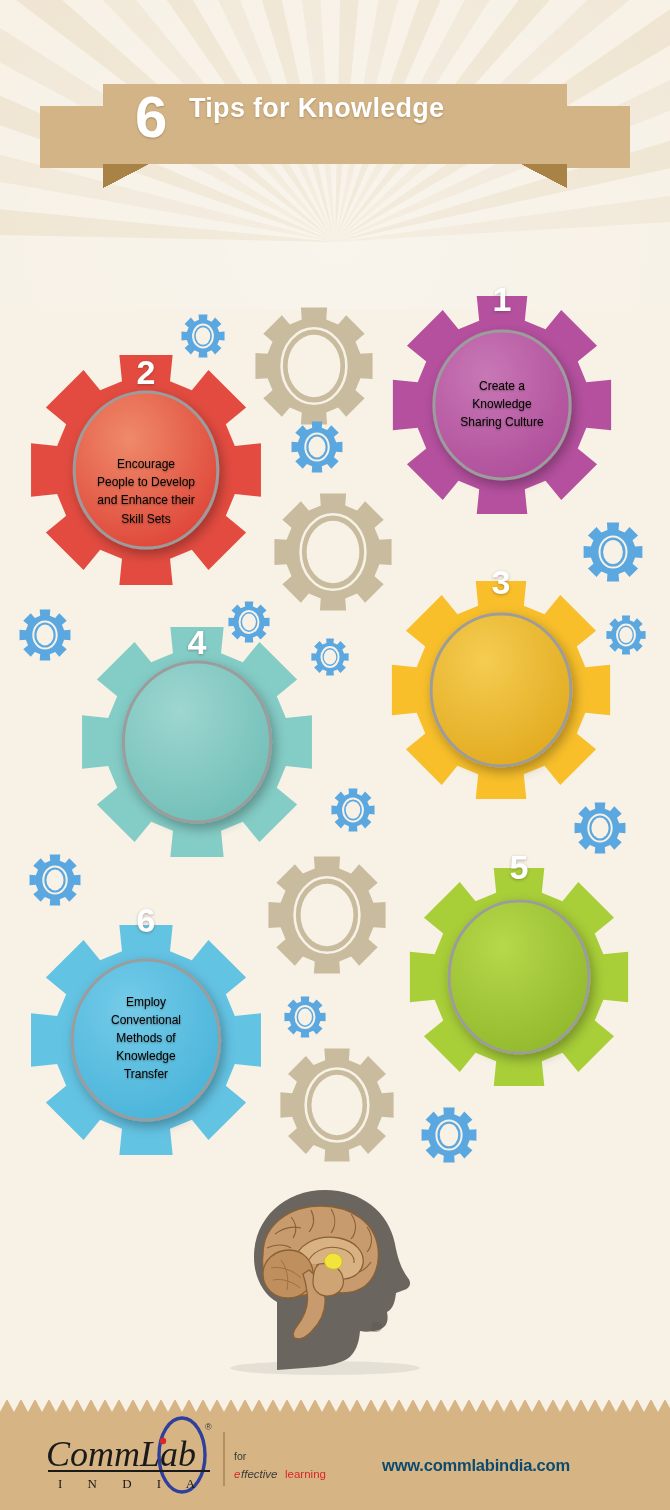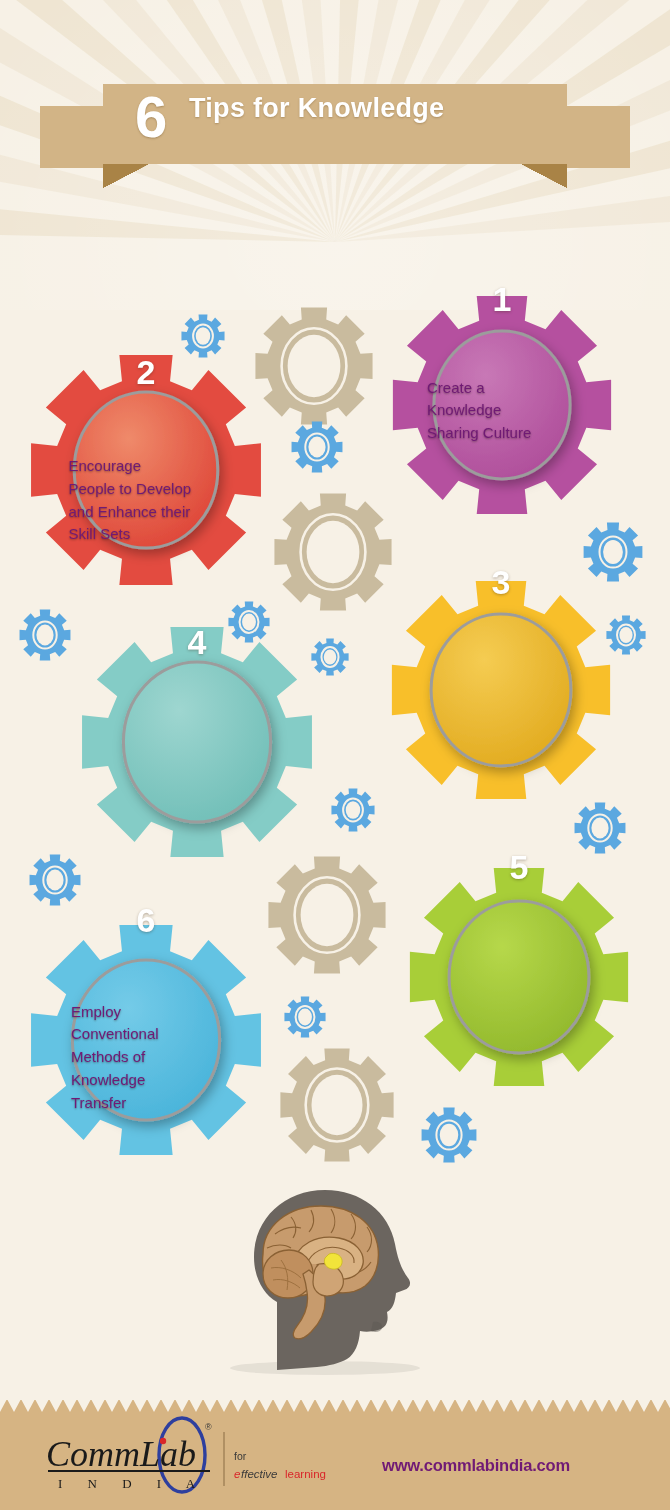--- a/index.html
+++ b/index.html
@@ -84,44 +84,44 @@
   .gear-num {
     position:absolute;
     color:#ffffff; font-weight:bold;
     text-align:center; line-height:1;
     font-size:34px;
     text-shadow:0 1px 3px rgba(60,40,20,.35);
     width:60px;
   }
   .gear-text {
     position:absolute;
-    color:#701a75;
-    text-align:left;
-    font-size:15px;
+    color:#000000;
+    text-align:center;
+    font-size:12px;
     line-height:1.52;
     text-shadow:0 1px 2px rgba(40,30,20,.45);
     white-space:pre-line;
   }
 
   
   #head-illu { position:absolute; left:205px; top:1182px; width:240px; height:195px; }
 
   
   #footer {
     position:absolute; left:0; bottom:0;
     width:670px; height:110px;
     background:#d6b483;
   }
   #zigzag {
     position:absolute; left:0; top:-1px; width:670px; height:13px;
   }
   #logo { position:absolute; left:42px; top:16px; width:300px; height:78px; }
   #site-url {
     position:absolute; left:382px; top:56px;
-    font-size:16.5px; font-weight:bold; color:#701a75;
+    font-size:16.5px; font-weight:bold; color:#0c4a6e;
     letter-spacing:-.2px;
   }
 </style>
 </head>
 <body>
 
 <div id="page">
 
   <svg id="sunburst" viewBox="0 0 670 560">
     <defs>
@@ -335,21 +335,21 @@
        <stop offset="100%" stop-color="#46b2d9"></stop>
      </radialGradient>
      <filter id="sh5" x="-45%" y="-45%" width="190%" height="190%">
        <feDropShadow dx="3" dy="5" stdDeviation="6" flood-color="#000" flood-opacity="0.30"></feDropShadow>
      </filter>
         </defs>
         <path d="M105.98 41.15 L103.36 15.05 L156.64 15.05 L154.02 41.15 L175.84 50.19 L175.84 50.19 L192.44 29.88 L230.12 67.56 L209.81 84.16 L218.85 105.98 L218.85 105.98 L244.95 103.36 L244.95 156.64 L218.85 154.02 L209.81 175.84 L209.81 175.84 L230.12 192.44 L192.44 230.12 L175.84 209.81 L154.02 218.85 L154.02 218.85 L156.64 244.95 L103.36 244.95 L105.98 218.85 L84.16 209.81 L84.16 209.81 L67.56 230.12 L29.88 192.44 L50.19 175.84 L41.15 154.02 L41.15 154.02 L15.05 156.64 L15.05 103.36 L41.15 105.98 L50.19 84.16 L50.19 84.16 L29.88 67.56 L67.56 29.88 L84.16 50.19 L105.98 41.15 Z" fill="#63c3e3"></path>
         <ellipse cx="130" cy="130" rx="73.60000000000001" ry="80" fill="url(#hub5)" stroke="#9c9c9c" stroke-width="3" filter="url(#sh5)"></ellipse>
       </svg>
       <div class="gear-num" style="left: 116px; top: 903px;">6</div>
-      <div class="gear-text" style="width: 150px; left: 71px; top: 992.5px; margin-top: 8px;">Employ
+      <div class="gear-text" style="width: 150px; left: 71px; top: 992.5px;">Employ
 Conventional
 Methods of
 Knowledge
 Transfer</div>
     </div>
 
   <svg id="head-illu" viewBox="0 0 240 195">
     <ellipse cx="120" cy="186" rx="95" ry="7" fill="#000" opacity="0.07"></ellipse>
 
     <path d="M72 188 L72 120 C58 112 49 95 49 75 C49 36 80 8 120 8

